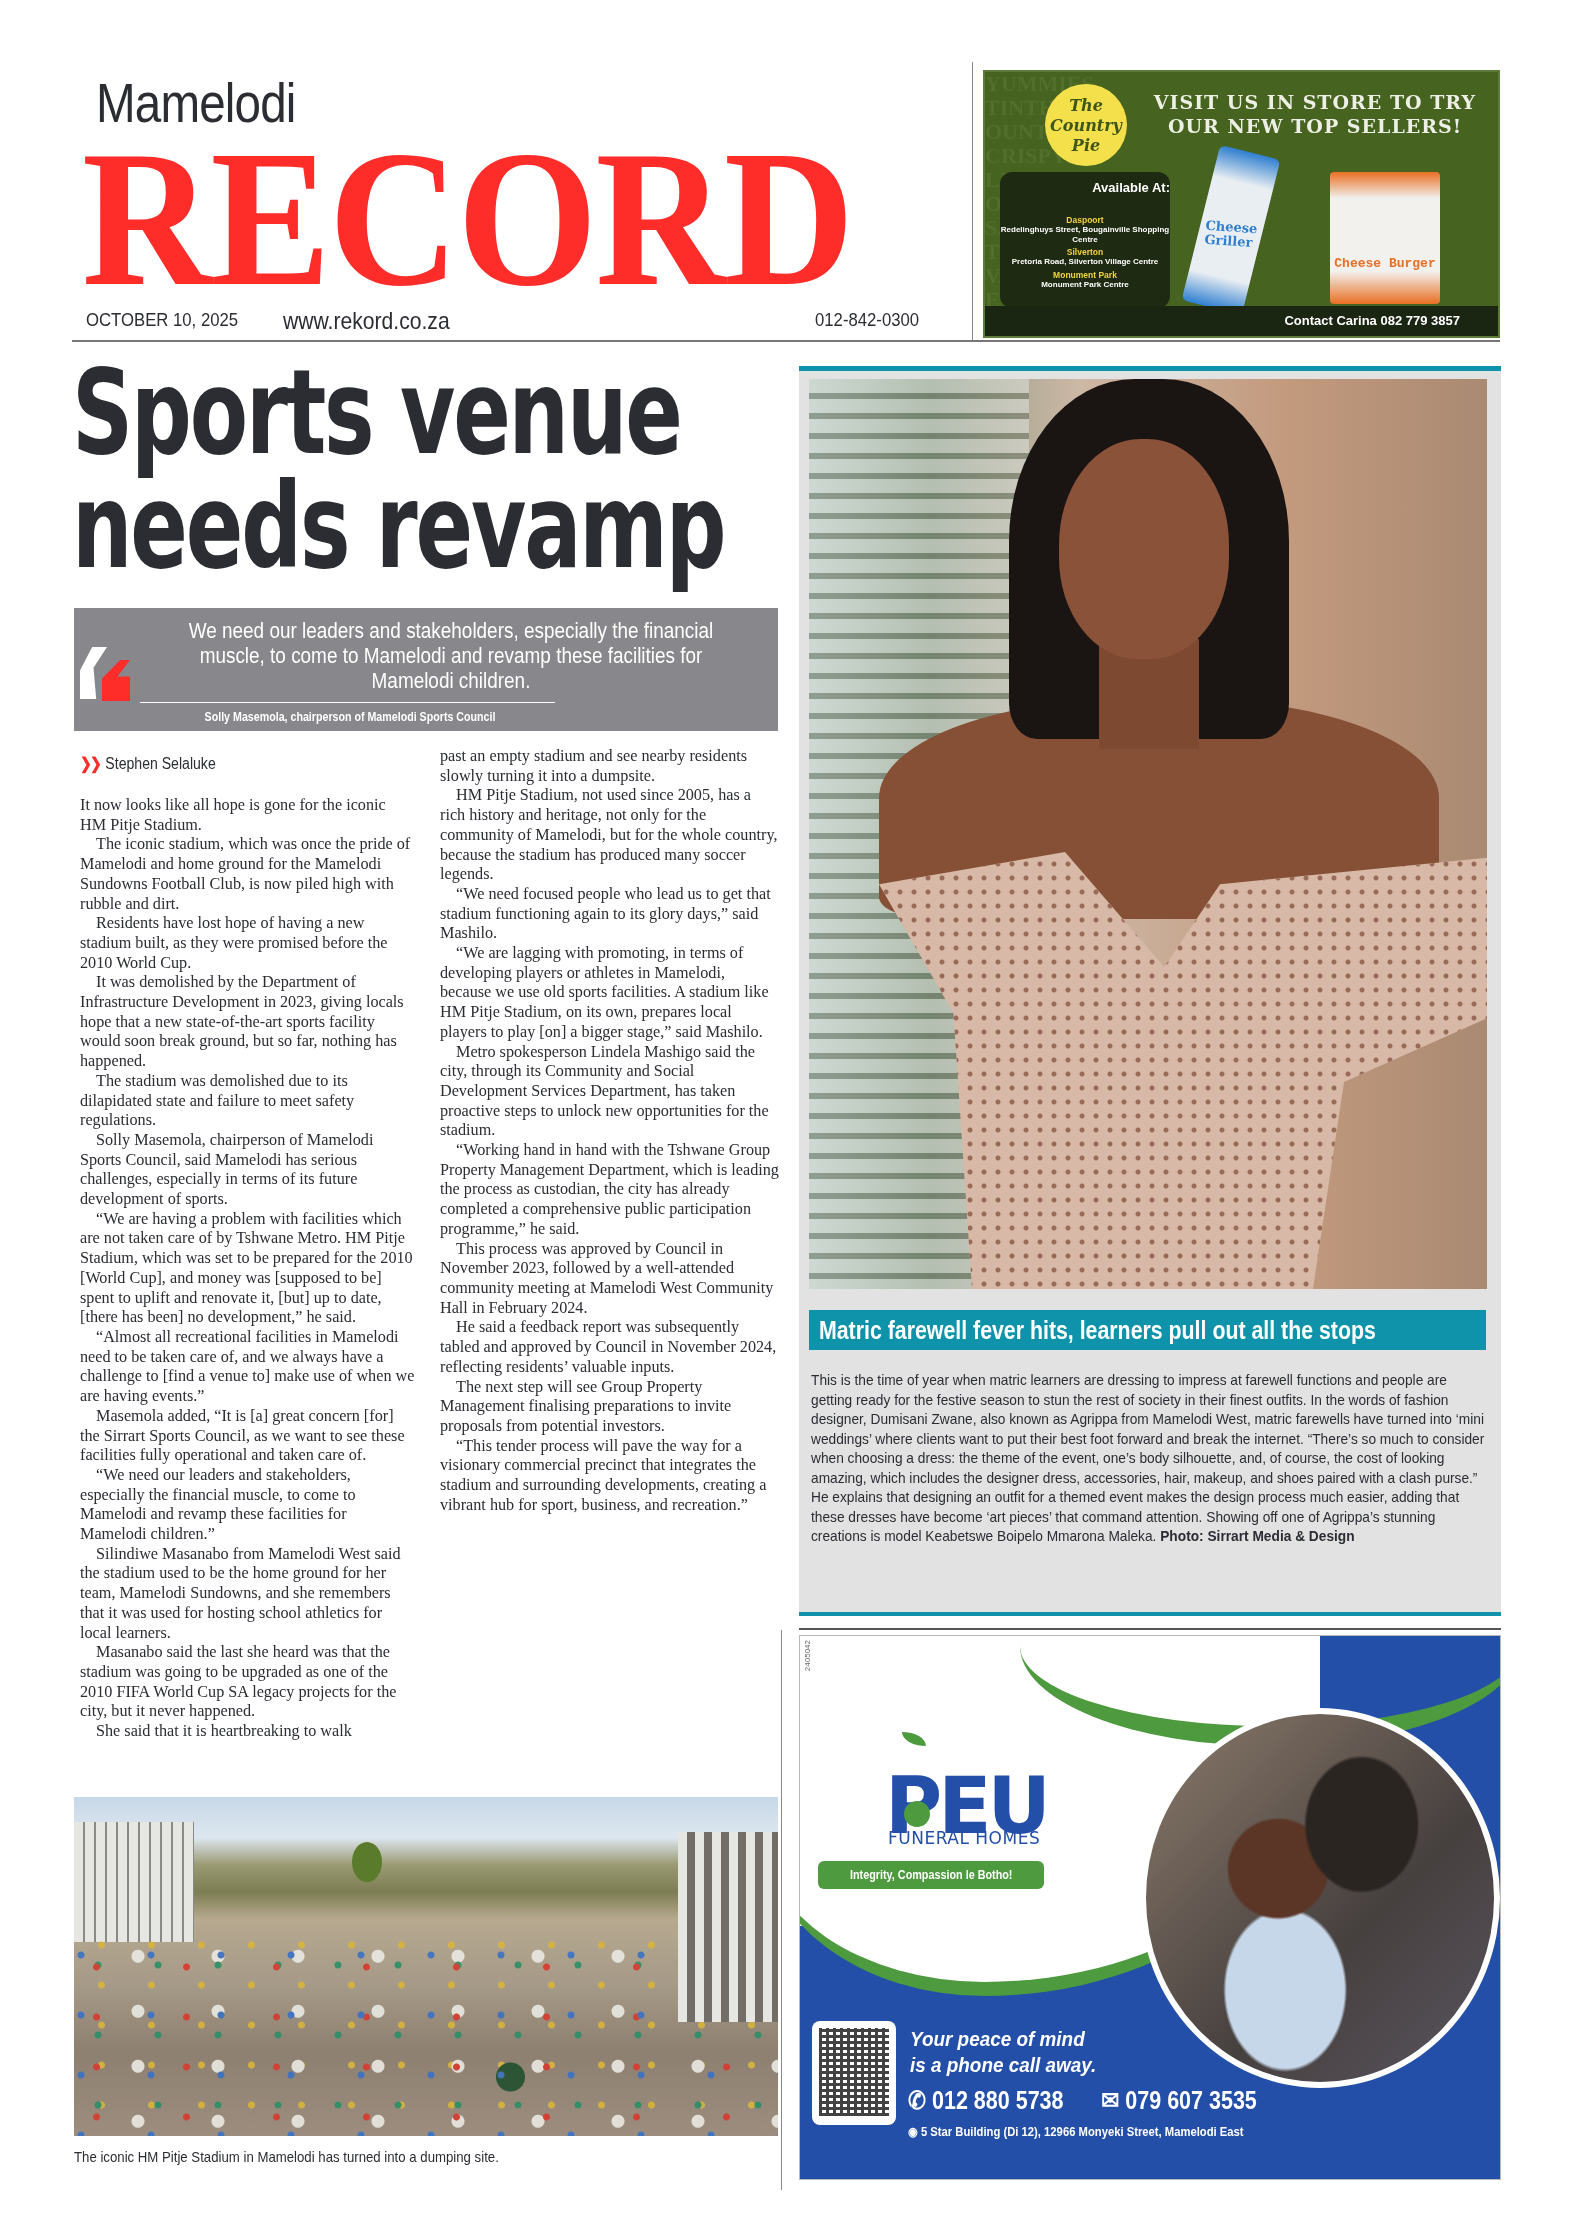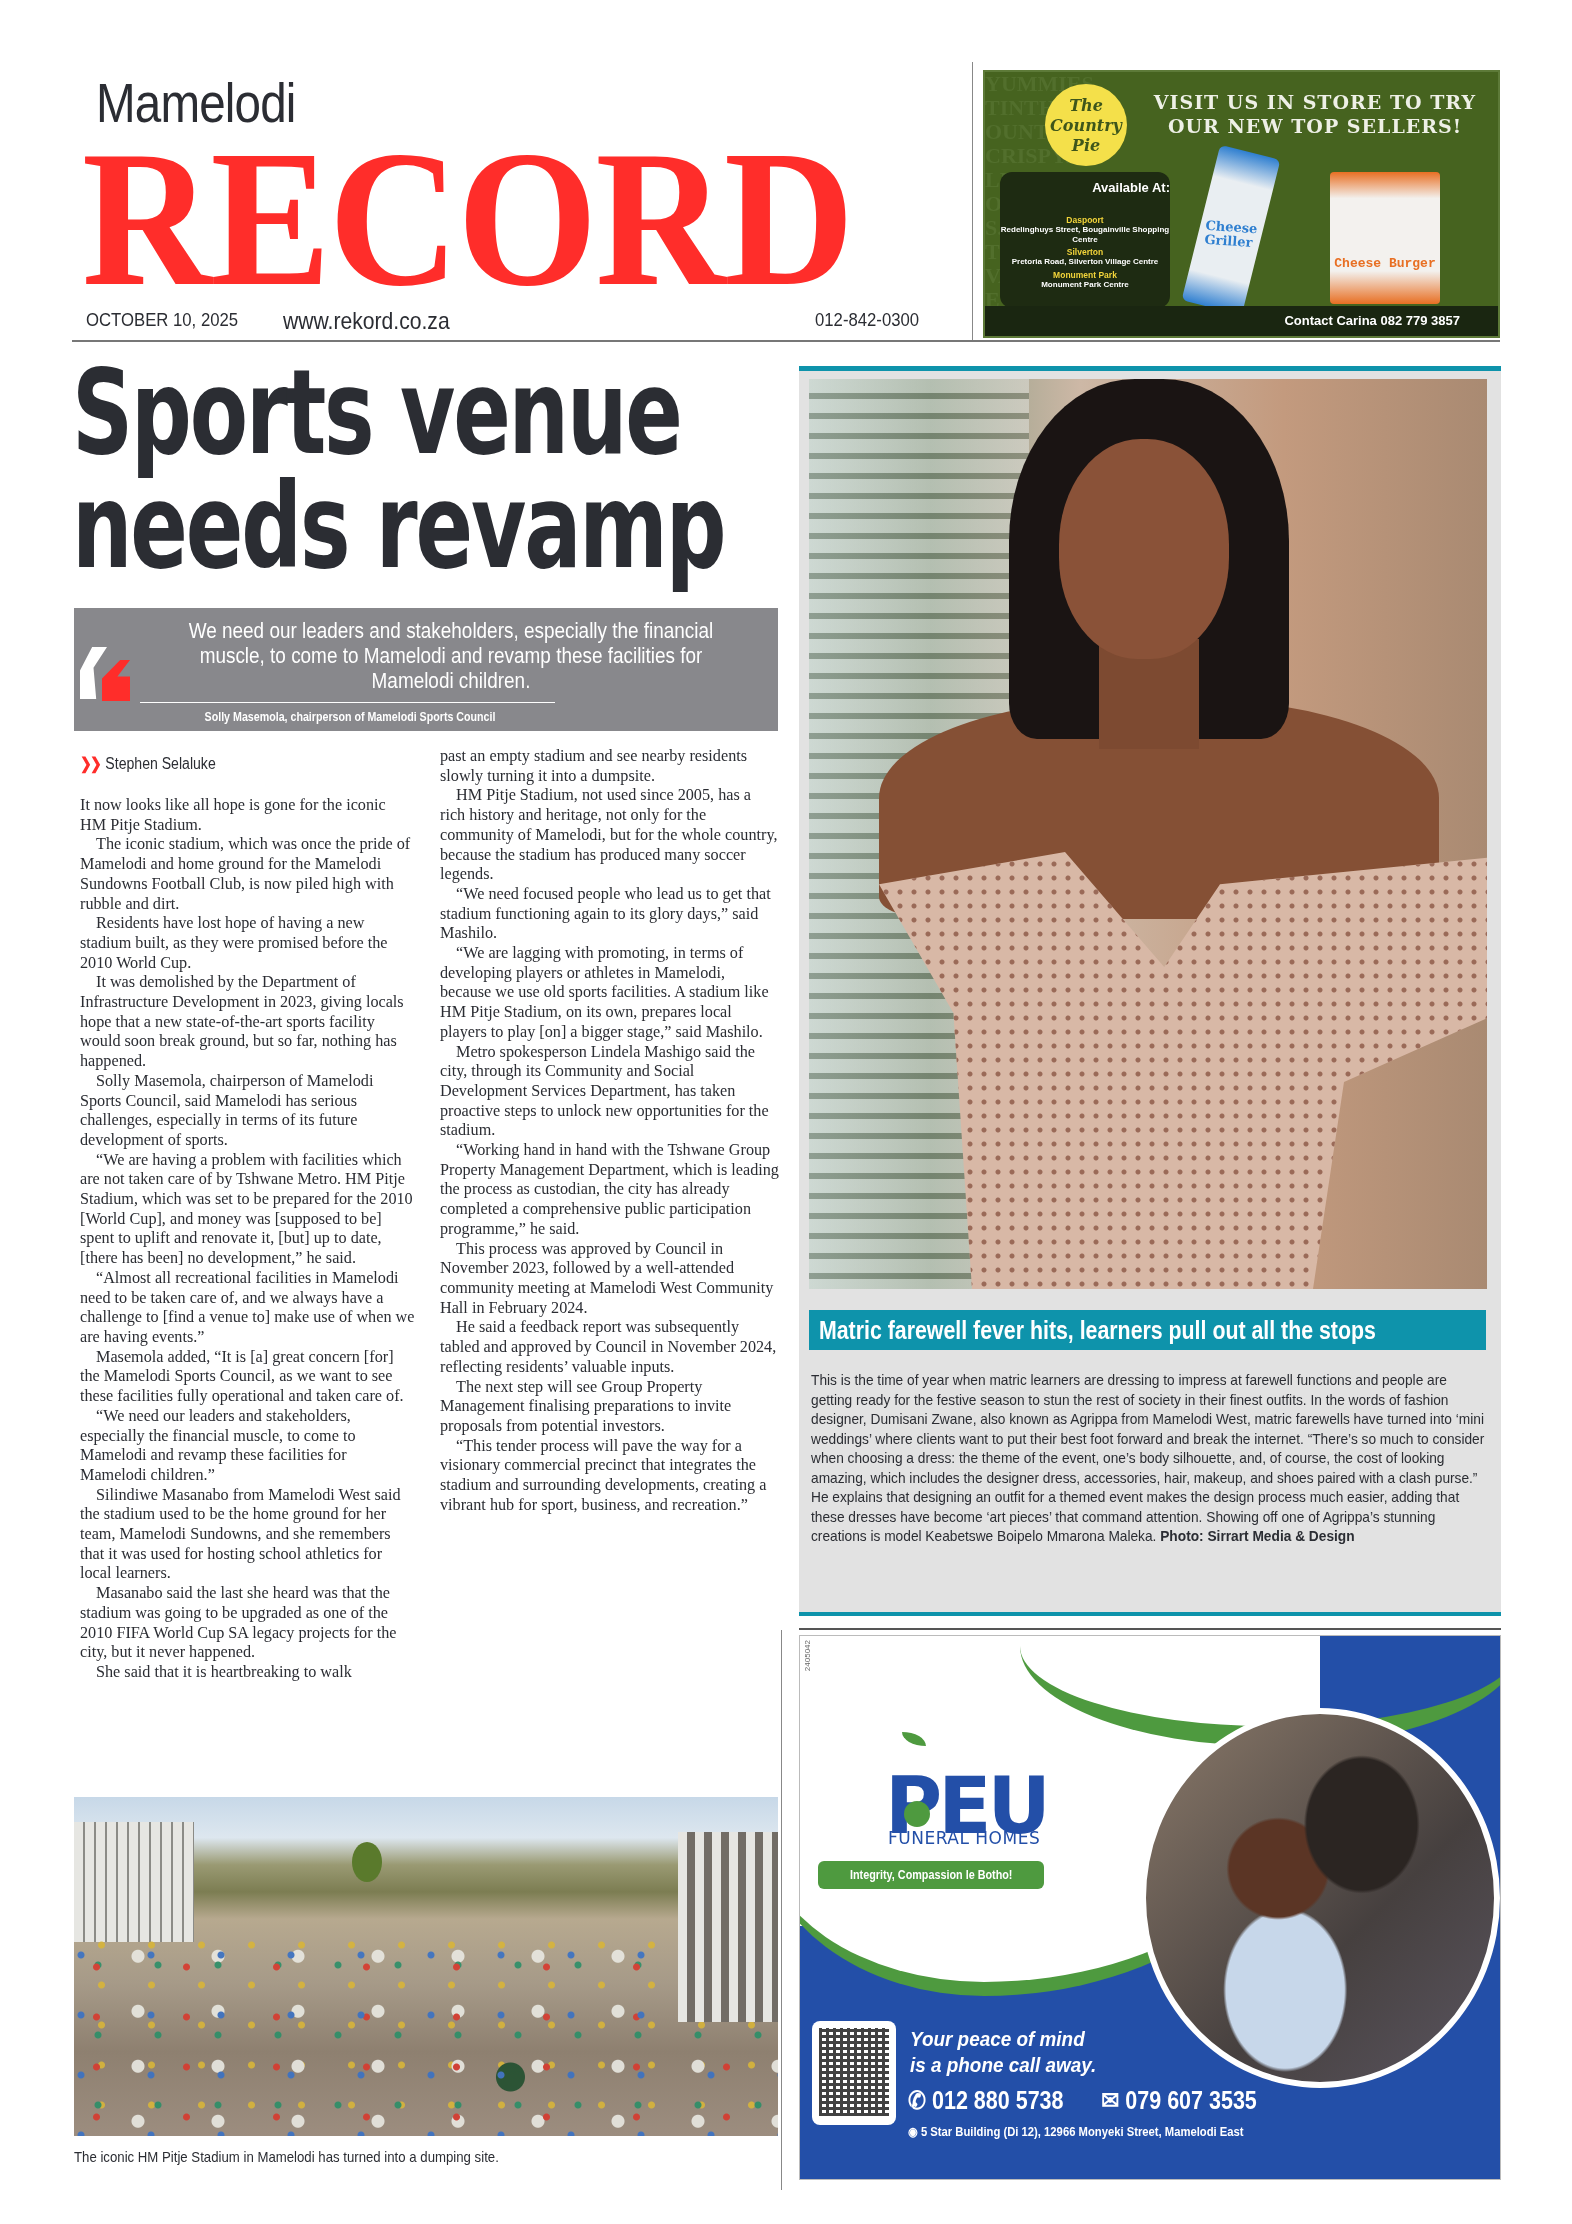--- a/index.html
+++ b/index.html
@@ -166,24 +166,25 @@
 
 <div class="byline">
   <span class="chev">❯❯</span><span>Stephen Selaluke</span>
 </div>
 
 <div class="col col1">
   <p class="first">It now looks like all hope is gone for the iconic HM Pitje Stadium.</p>
   <p>The iconic stadium, which was once the pride of Mamelodi and home ground for the Mamelodi Sundowns Football Club, is now piled high with rubble and dirt.</p>
   <p>Residents have lost hope of having a new stadium built, as they were promised before the 2010 World Cup.</p>
   <p>It was demolished by the Department of Infrastructure Development in 2023, giving locals hope that a new state-of-the-art sports facility would soon break ground, but so far, nothing has happened.</p>
+  <p>The stadium was demolished due to its dilapidated state and failure to meet safety regulations.</p>
   <p>Solly Masemola, chairperson of Mamelodi Sports Council, said Mamelodi has serious challenges, especially in terms of its future development of sports.</p>
   <p>“We are having a problem with facilities which are not taken care of by Tshwane Metro. HM Pitje Stadium, which was set to be prepared for the 2010 [World Cup], and money was [supposed to be] spent to uplift and renovate it, [but] up to date, [there has been] no development,” he said.</p>
   <p>“Almost all recreational facilities in Mamelodi need to be taken care of, and we always have a challenge to [find a venue to] make use of when we are having events.”</p>
-  <p>Masemola added, “It is [a] great concern [for] the Mamelodi Sports Council, as we want to see these facilities fully operational and taken care of.</p>
+  <p>Masemola added, “It is [a] great concern [for] the Sirrart Sports Council, as we want to see these facilities fully operational and taken care of.</p>
   <p>“We need our leaders and stakeholders, especially the financial muscle, to come to Mamelodi and revamp these facilities for Mamelodi children.”</p>
   <p>Silindiwe Masanabo from Mamelodi West said the stadium used to be the home ground for her team, Mamelodi Sundowns, and she remembers that it was used for hosting school athletics for local learners.</p>
   <p>Masanabo said the last she heard was that the stadium was going to be upgraded as one of the 2010 FIFA World Cup SA legacy projects for the city, but it never happened.</p>
   <p>She said that it is heartbreaking to walk</p>
 </div>
 
 <div class="col col2">
   <p class="first">past an empty stadium and see nearby residents slowly turning it into a dumpsite.</p>
   <p>HM Pitje Stadium, not used since 2005, has a rich history and heritage, not only for the community of Mamelodi, but for the whole country, because the stadium has produced many soccer legends.</p>
   <p>“We need focused people who lead us to get that stadium functioning again to its glory days,” said Mashilo.</p>

